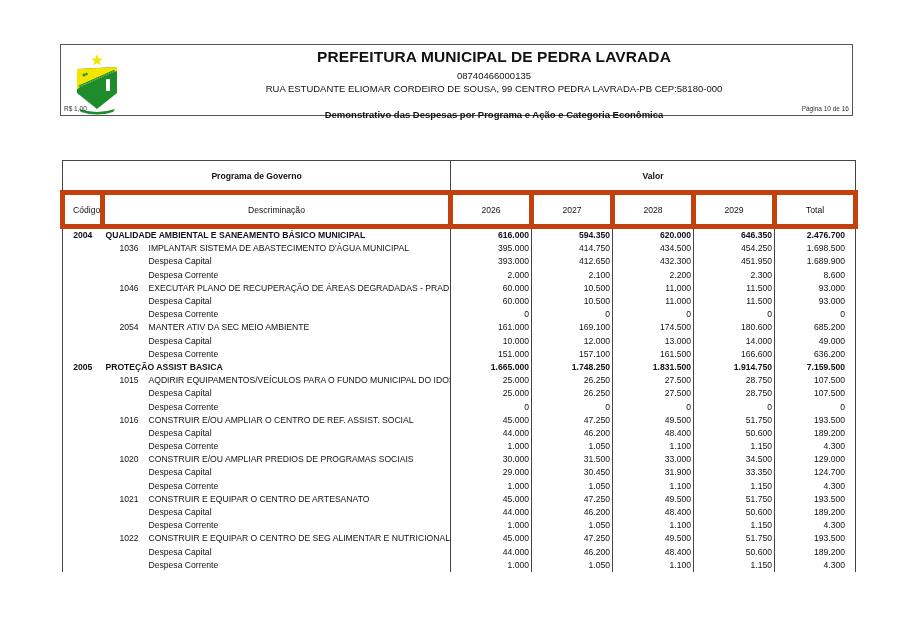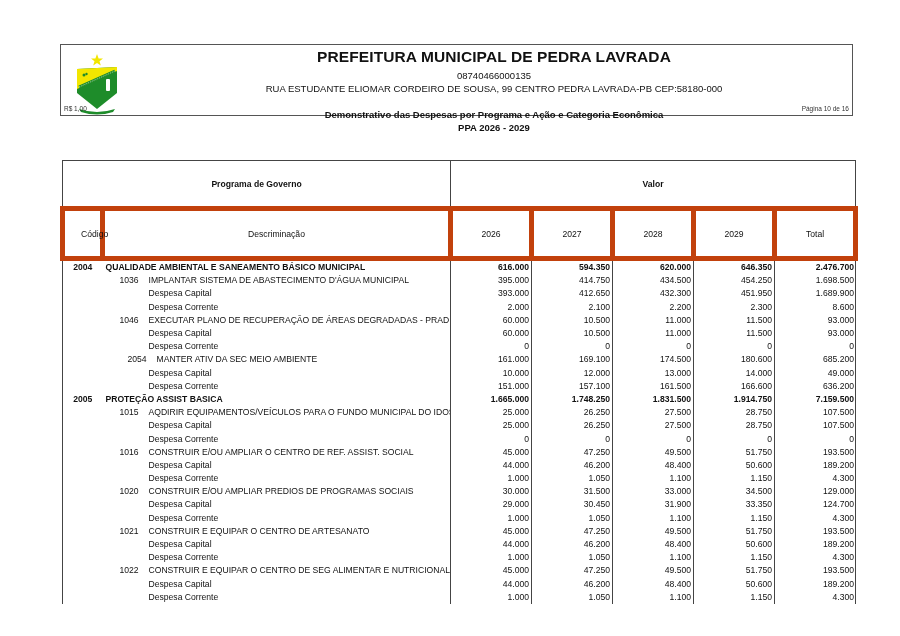--- a/index.html
+++ b/index.html
@@ -15,28 +15,28 @@
   .hdr-addr { position: absolute; left: 0; right: 0; top: 38px; text-align: center; font-size: 9.5px; padding-left: 75px; }
   .hdr-sub { position: absolute; left: 0; right: 0; top: 64px; text-align: center; font-weight: bold; font-size: 9.5px; padding-left: 75px; }
   .hdr-ppa { position: absolute; left: 0; right: 0; top: 77px; text-align: center; font-weight: bold; font-size: 9.5px; padding-left: 75px; }
   .hdr-currency { position: absolute; left: 3px; bottom: 3px; font-size: 6.5px; color: #333; }
   .hdr-page { position: absolute; right: 3px; bottom: 3px; font-size: 6.5px; color: #333; }
 
   .tbl {
     position: absolute; left: 60px; top: 160px; width: 793px;
     border-collapse: collapse; font-size: 8.6px; table-layout: fixed;
   }
-  .tbl th { font-weight: normal; height: 13px; padding: 16px; }
+  .tbl th { font-weight: normal; height: 13px; padding: 8px; }
   .tbl .hrow1 th { border: 1px solid #444; font-weight: bold; height: 13px; }
   .tbl .hrow2 th { border: 5px solid #c2410c; height: 13px; }
   .tbl td { padding: 0 3px; height: 13.2px; line-height: 13px; white-space: nowrap; overflow: hidden; }
   .tbl td.c-code { border-left: 1px solid #444; text-align: center; font-weight: bold; padding: 0; }
   .tbl td.c-desc { border-right: 1px solid #444; }
   .tbl td.num { text-align: right; border-right: 1px solid #444; padding-right: 2px; }
-  .tbl td.num.total { padding-right: 1px; }
+  .tbl td.num.total { padding-right: 10px; }
   .tbl tr.prog td { font-weight: bold; }
   .act-code { display: inline-block; width: 24px; margin-left: 14px; text-align: left; }
   .act-desc { display: inline-block; margin-left: 5px; }
   .cat-desc { display: inline-block; margin-left: 43px; }
 </style>
 </head>
 <body>
 
 <div class="header-box">
   <svg class="logo" viewBox="0 0 48 62">
@@ -47,21 +47,20 @@
     <line x1="6" y1="34" x2="42" y2="18" stroke="#ffffff" stroke-width="0.6" stroke-dasharray="1,1"></line>
     <rect x="33" y="26" width="4" height="12" rx="1" fill="#ffffff"></rect>
     <circle cx="11" cy="22" r="1.5" fill="#1e8c2a"></circle>
     <circle cx="13.5" cy="21" r="1.2" fill="#1e8c2a"></circle>
     <path d="M6,56 Q24,62 42,56 L40,59 Q24,64 8,59 Z" fill="#1e8c2a"></path>
   </svg>
   <div class="hdr-title">PREFEITURA MUNICIPAL DE PEDRA LAVRADA</div>
   <div class="hdr-cnpj">08740466000135</div>
   <div class="hdr-addr">RUA ESTUDANTE ELIOMAR CORDEIRO DE SOUSA, 99 CENTRO  PEDRA LAVRADA-PB  CEP:58180-000</div>
   <div class="hdr-sub">Demonstrativo das Despesas por Programa e Ação e Categoria Econômica</div>
-  <div class="hdr-ppa">PPA 2026 - 2029</div>
   <div class="hdr-currency">R$ 1,00</div>
   <div class="hdr-page">Página 10 de 16</div>
 </div>
 
 <table class="tbl">
   <colgroup>
     <col style="width:40px">
       <col style="width:348px">
     <col style="width:81px">
       <col style="width:81px">
@@ -143,21 +142,21 @@
         <td class="c-code"></td>
         <td class="c-desc"><span class="cat-desc">Despesa Corrente</span></td>
         <td class="num">0</td>
         <td class="num">0</td>
         <td class="num">0</td>
         <td class="num">0</td>
         <td class="num total">0</td>
       </tr>
       <tr class="action">
         <td class="c-code" style="overflow: visible;"></td>
-        <td class="c-desc" colspan="1" style="margin-left: -40px; position: relative; left: 8px;"><span class="act-code">2054</span><span class="act-desc">MANTER ATIV DA SEC MEIO AMBIENTE</span></td>
+        <td class="c-desc" colspan="1" style="margin-left: -40px; position: relative; left: 0px;"><span class="act-code">2054</span><span class="act-desc">MANTER ATIV DA SEC MEIO AMBIENTE</span></td>
         <td class="num">161.000</td>
         <td class="num">169.100</td>
         <td class="num">174.500</td>
         <td class="num">180.600</td>
         <td class="num total">685.200</td>
       </tr>
       <tr class="category">
         <td class="c-code"></td>
         <td class="c-desc"><span class="cat-desc">Despesa Capital</span></td>
         <td class="num">10.000</td>

